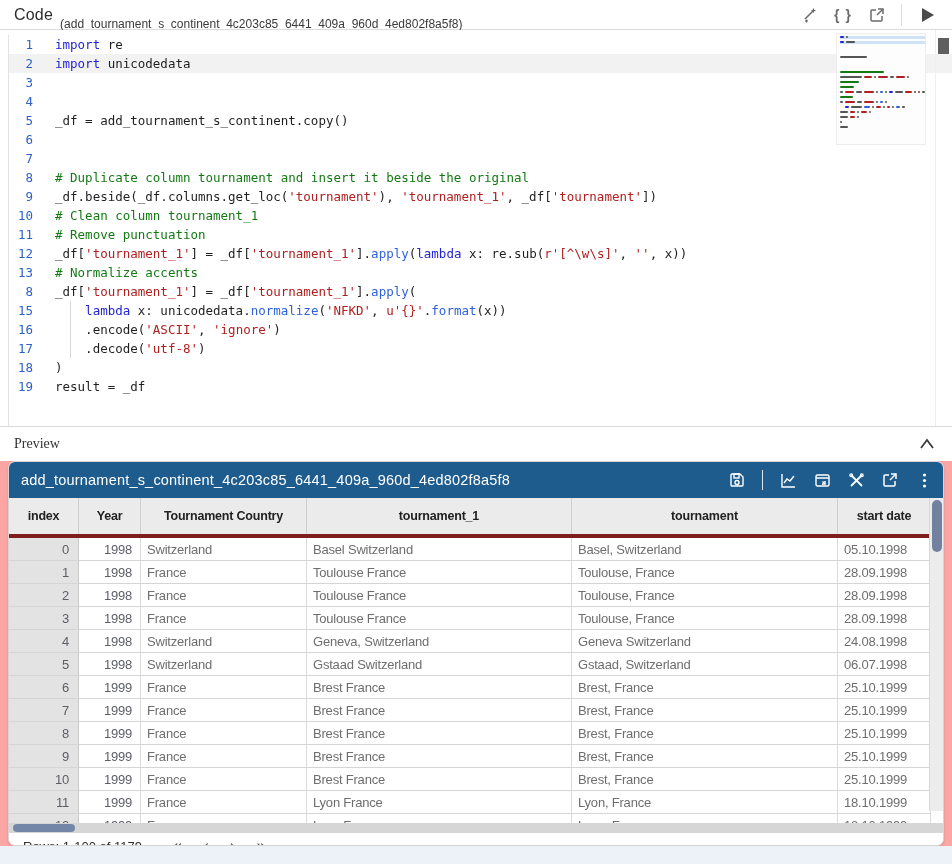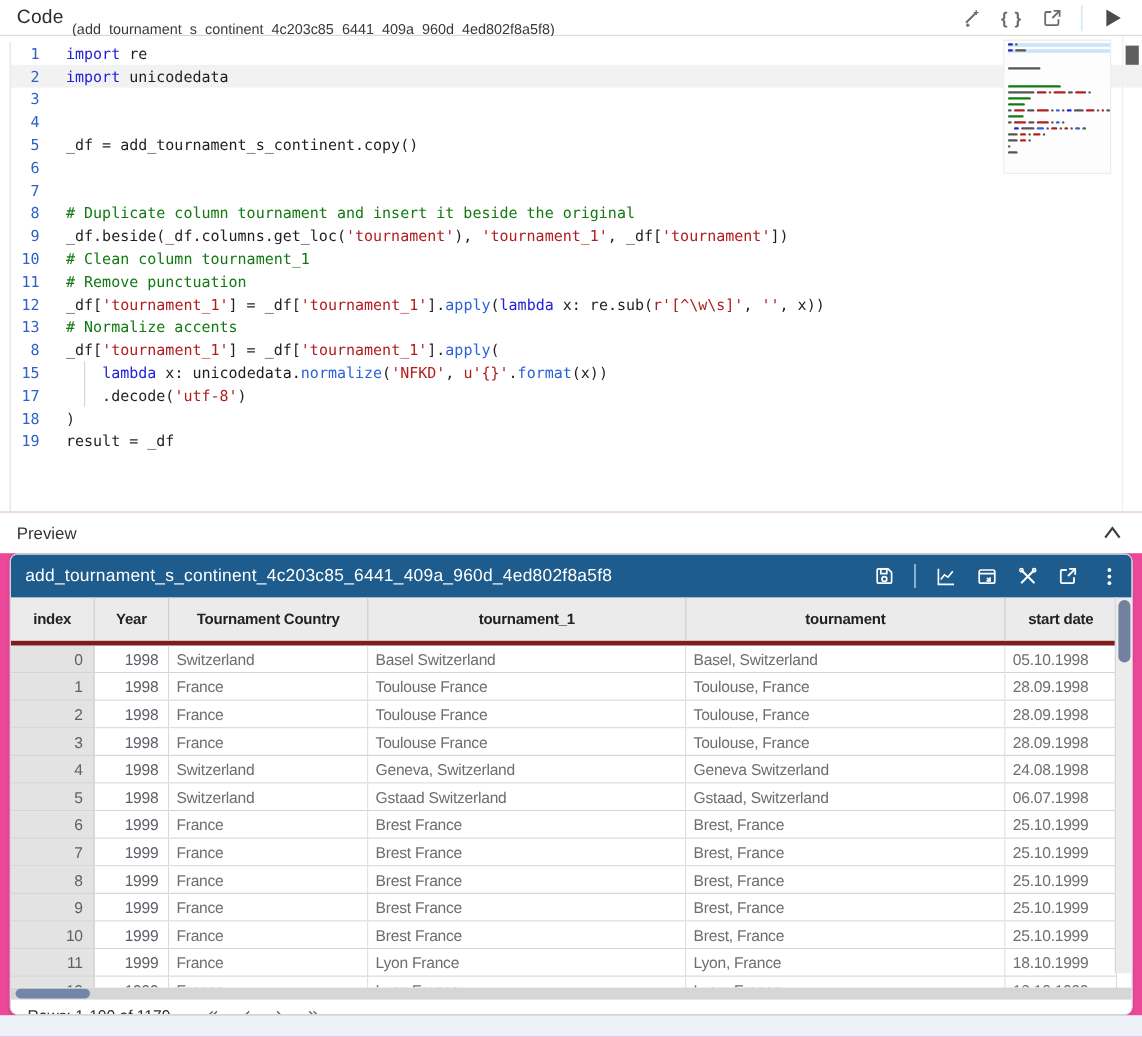--- a/index.html
+++ b/index.html
@@ -1,18 +1,18 @@
 <!DOCTYPE html>
 <html><head>
 <meta charset="utf-8">
 <style>
   * { margin:0; padding:0; box-sizing:border-box; }
   html,body { width:952px; height:864px; overflow:hidden; background:#edf1f8;
               font-family:"Liberation Sans", sans-serif; }
-  .page { width:952px; height:864px; background:#ec4899; display:flex; flex-direction:column; }
+  .page { width:952px; height:864px; background:#fca5a5; display:flex; flex-direction:column; }
 
   
   .code-header { height:30px; display:flex; align-items:center; padding:0 12px 0 14px;
                  border-bottom:1px solid #dcdcdc; background:#fff; flex:0 0 auto; }
   .code-title { font-size:16px; color:#2d2d2d; letter-spacing:.2px; }
   .code-subtitle { font-size:12px; color:#3a3a3a; margin-left:7px; margin-top:18px; }
   .header-actions { margin-left:auto; display:flex; align-items:center; gap:14px; }
   .hicon { width:20px; height:20px; display:flex; align-items:center; justify-content:center;
            color:#6b6b6b; cursor:pointer; }
   .braces-glyph { font-size:14px; font-weight:bold; color:#6b6b6b; letter-spacing:1px; }
@@ -42,21 +42,21 @@
   .mm-line.mm-hl { background:#cfe3f6; }
   .mm-seg { height:2px; display:inline-block; border-radius:1px; }
   .code-vscroll { position:absolute; top:8px; right:3px; width:11px; height:16px; background:#5f5f5f;
                   cursor:grab; }
   .code-vtrack { position:absolute; top:0; right:0; width:17px; height:100%;
                  border-left:1px solid #efefef; }
 
   
   .preview-row { height:34px; display:flex; align-items:center; padding:0 16px 0 14px;
                  background:#fff; flex:0 0 auto; }
-  .preview-label { font-size:14px; color:#333; }
+  .preview-label { font-size:14px; color:#333;font-family:Liberation Serif, serif; }
   .collapse-btn { margin-left:auto; cursor:pointer; display:flex; }
 
   
   .card { margin:0 8px; width:936px; height:385px; border-radius:7px; background:#fff;
           border:1px solid #d5d5d5; box-shadow:0 1px 3px rgba(0,0,0,.12); overflow:hidden;
           display:flex; flex-direction:column; flex:0 0 auto; }
   .grid-titlebar { height:36px; background:#1d5c8d; display:flex; align-items:center;
                    padding:0 10px 0 12px; flex:0 0 auto; }
   .grid-title { color:#fff; font-size:14.5px; letter-spacing:.2px; white-space:nowrap;
                 overflow:hidden; text-overflow:ellipsis; max-width:690px; }
@@ -145,20 +145,21 @@
           <div class="code-line"><span class="ln">6</span><span class="tx"></span></div>
           <div class="code-line"><span class="ln">7</span><span class="tx"></span></div>
           <div class="code-line"><span class="ln">8</span><span class="tx"><span class="tok-cm"># Duplicate column tournament and insert it beside the original</span></span></div>
           <div class="code-line"><span class="ln">9</span><span class="tx"><span class="tok-pl">_df.beside(_df.columns.get_loc(</span><span class="tok-st">'tournament'</span><span class="tok-pl">), </span><span class="tok-st">'tournament_1'</span><span class="tok-pl">, _df[</span><span class="tok-st">'tournament'</span><span class="tok-pl">])</span></span></div>
           <div class="code-line"><span class="ln">10</span><span class="tx"><span class="tok-cm"># Clean column tournament_1</span></span></div>
           <div class="code-line"><span class="ln">11</span><span class="tx"><span class="tok-cm"># Remove punctuation</span></span></div>
           <div class="code-line"><span class="ln">12</span><span class="tx"><span class="tok-pl">_df[</span><span class="tok-st">'tournament_1'</span><span class="tok-pl">] = _df[</span><span class="tok-st">'tournament_1'</span><span class="tok-pl">].</span><span class="tok-fn">apply</span><span class="tok-pl">(</span><span class="tok-kw">lambda</span><span class="tok-pl"> x: re.sub(</span><span class="tok-st">r'[^\w\s]'</span><span class="tok-pl">, </span><span class="tok-st">''</span><span class="tok-pl">, x))</span></span></div>
           <div class="code-line"><span class="ln">13</span><span class="tx"><span class="tok-cm"># Normalize accents</span></span></div>
           <div class="code-line"><span class="ln">8</span><span class="tx"><span class="tok-pl">_df[</span><span class="tok-st">'tournament_1'</span><span class="tok-pl">] = _df[</span><span class="tok-st">'tournament_1'</span><span class="tok-pl">].</span><span class="tok-fn">apply</span><span class="tok-pl">(</span></span></div>
           <div class="code-line guided"><span class="ln">15</span><span class="tx"><span class="tok-pl">    </span><span class="tok-kw">lambda</span><span class="tok-pl"> x: unicodedata.</span><span class="tok-fn">normalize</span><span class="tok-pl">(</span><span class="tok-st">'NFKD'</span><span class="tok-pl">, </span><span class="tok-st">u'{}'</span><span class="tok-pl">.</span><span class="tok-fn">format</span><span class="tok-pl">(x))</span></span></div>
+          <div class="code-line guided"><span class="ln">16</span><span class="tx"><span class="tok-pl">    .encode(</span><span class="tok-st">'ASCII'</span><span class="tok-pl">, </span><span class="tok-st">'ignore'</span><span class="tok-pl">)</span></span></div>
           <div class="code-line guided"><span class="ln">17</span><span class="tx"><span class="tok-pl">    .decode(</span><span class="tok-st">'utf-8'</span><span class="tok-pl">)</span></span></div>
           <div class="code-line"><span class="ln">18</span><span class="tx"><span class="tok-pl">)</span></span></div>
           <div class="code-line"><span class="ln">19</span><span class="tx"><span class="tok-pl">result = _df</span></span></div>
         </div>
     </div>
     <div class="minimap">
         <div class="mm-line mm-hl">
           <span class="mm-seg" style="width: 4.2px; background: rgb(35, 35, 214);"></span>
           <span class="mm-seg" style="width: 2.1px; background: rgb(85, 85, 85);"></span>
         </div>

